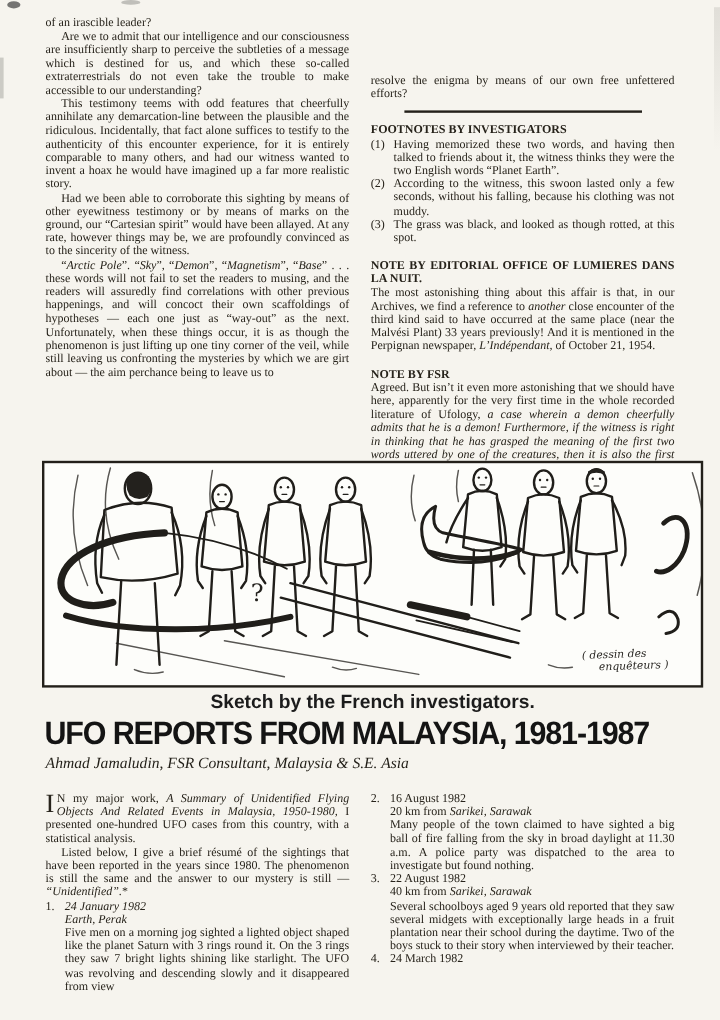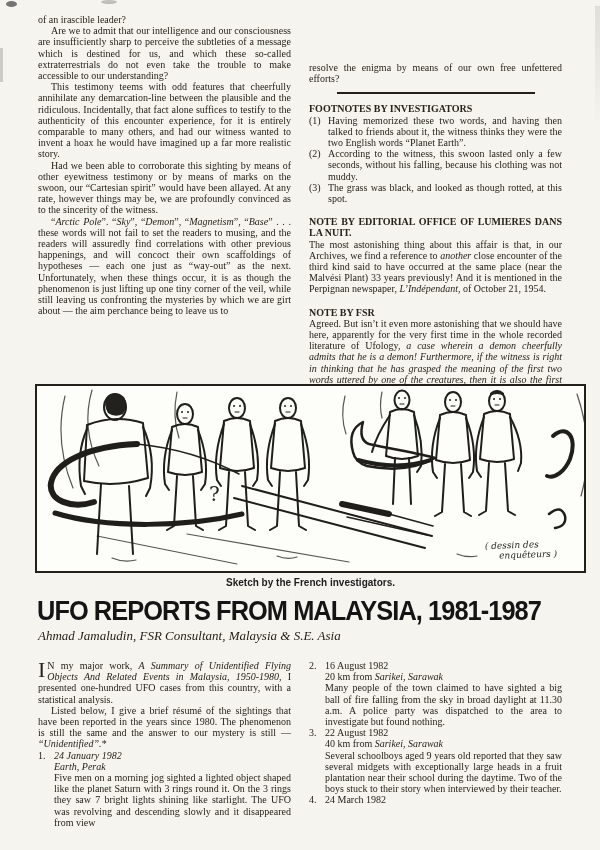--- a/index.html
+++ b/index.html
@@ -25,21 +25,21 @@
   .rule{border-top:2px solid #23201a;width:198px;margin:8px auto 9px auto;}
   .fn-heading{font-weight:bold;}
   .fn{display:flex;}
   .fn-num{width:19px;flex:none;}
   .fn-body{flex:1;text-align:justify;}
   .note-h{font-weight:bold;margin-top:12px;}
 
   .figure-box{position:absolute;left:35px;top:384px;width:551px;height:189px;background:#fdfdfa;
               border:2px solid #23201a;box-sizing:border-box;z-index:2;}
   .fig-caption{position:absolute;left:35px;top:577px;width:551px;text-align:center;z-index:2;
-               font-family:"Liberation Sans",sans-serif;font-weight:bold;font-size:10px;color:#1c1c1c;}
+               font-family:"Liberation Sans",sans-serif;font-weight:bold;font-size:16px;color:#1c1c1c;}
 
   .title{position:absolute;left:37px;top:596px;font-family:"Liberation Sans",sans-serif;font-weight:bold;
          font-size:27px;letter-spacing:-1px;white-space:nowrap;color:#141414;
          transform:scaleX(.94);transform-origin:left center;}
   .byline{position:absolute;left:38px;top:628px;font-style:italic;font-size:13px;color:#201d16;white-space:nowrap;}
 
   .sight{display:flex;}
   .s-num{width:16px;flex:none;}
   .s-main{flex:1;}
   .s-date{}
@@ -57,21 +57,21 @@
 
   <div class="blob1"></div>
   <div class="blob2"></div>
   <div class="blob3"></div>
   <div class="blob4"></div>
 
   <div class="col" id="col-tl">
       <div class="para noindent"><span>of an irascible leader?</span></div>
       <div class="para"><span>Are we to admit that our intelligence and our consciousness are insufficiently sharp to perceive the subtleties of a message which is destined for us, and which these so-called extraterrestrials do not even take the trouble to make accessible to our understanding?</span></div>
       <div class="para"><span>This testimony teems with odd features that cheerfully annihilate any demarcation-line between the plausible and the ridiculous. Incidentally, that fact alone suffices to testify to the authenticity of this encounter experience, for it is entirely comparable to many others, and had our witness wanted to invent a hoax he would have imagined up a far more realistic story.</span></div>
-      <div class="para"><span>Had we been able to corroborate this sighting by means of other eyewitness testimony or by means of marks on the swoon, our “Cartesian spirit” would have been allayed. At any rate, however things may be, we are profoundly convinced as to the sincerity of the witness.</span></div>
+      <div class="para"><span>Had we been able to corroborate this sighting by means of other eyewitness testimony or by means of marks on the ground, our “Cartesian spirit” would have been allayed. At any rate, however things may be, we are profoundly convinced as to the sincerity of the witness.</span></div>
       <div class="para"><span>“</span><span class="r-i">Arctic Pole</span><span>”. “</span><span class="r-i">Sky</span><span>”, “</span><span class="r-i">Demon</span><span>”, “</span><span class="r-i">Magnetism</span><span>”, “</span><span class="r-i">Base</span><span>” . . . these words will not fail to set the readers to musing, and the readers will assuredly find correlations with other previous happenings, and will concoct their own scaffoldings of hypotheses — each one just as “way-out” as the next. Unfortunately, when these things occur, it is as though the phenomenon is just lifting up one tiny corner of the veil, while still leaving us confronting the mysteries by which we are girt about — the aim perchance being to leave us to</span></div>
     </div>
 
   <div class="col" id="col-tr">
     <div>
         <div class="para noindent"><span>resolve the enigma by means of our own free unfettered efforts?</span></div>
       </div>
     <div class="rule"></div>
     <div class="fn-heading">FOOTNOTES BY INVESTIGATORS</div>
     <div>

